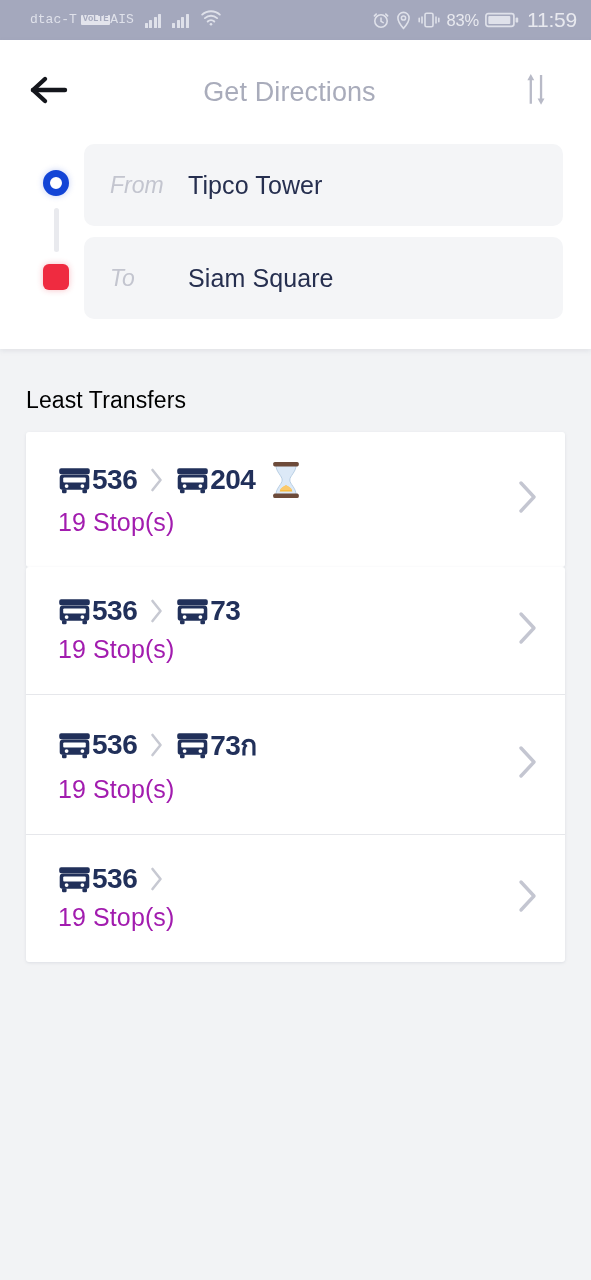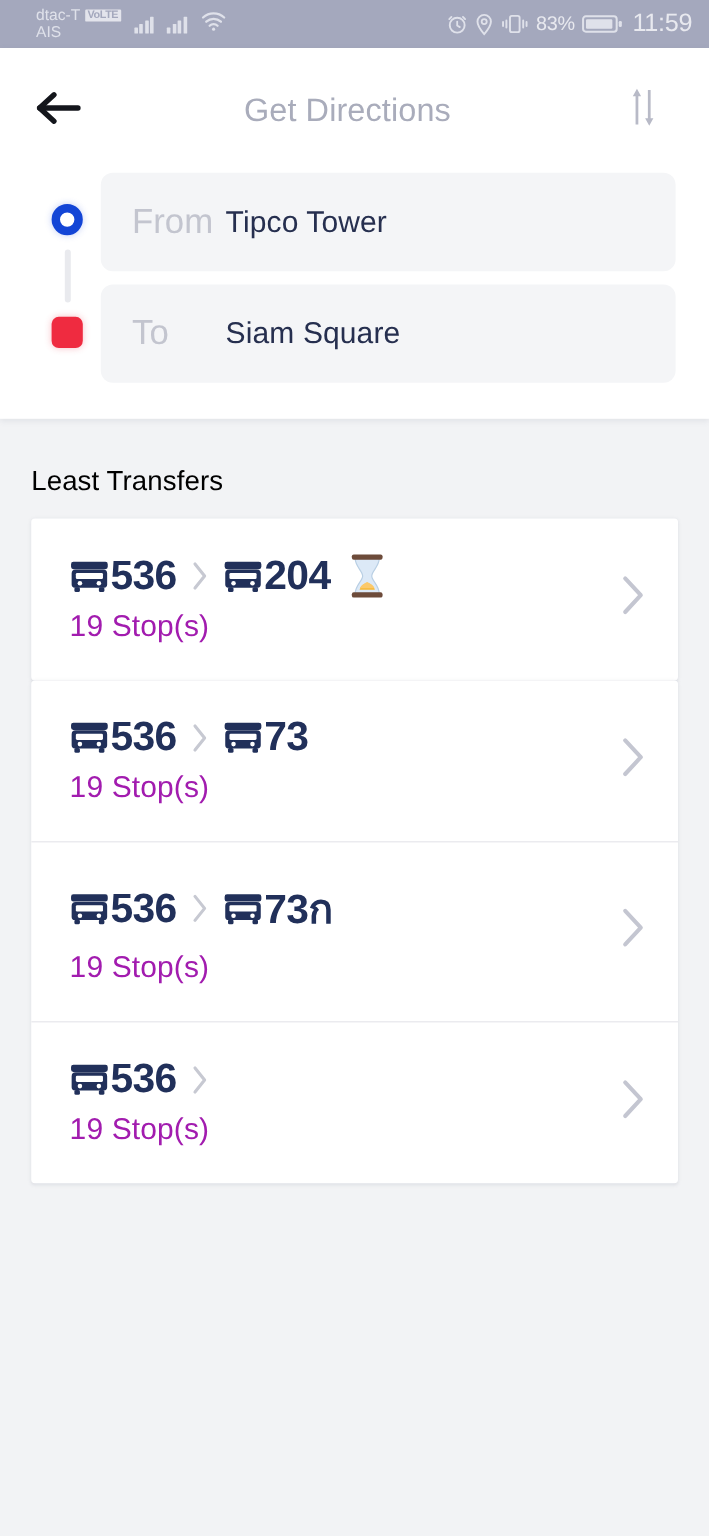--- a/index.html
+++ b/index.html
@@ -23,25 +23,25 @@
     color: #e8e9ef;
     display: flex;
     align-items: center;
     justify-content: space-between;
     padding: 0 14px 0 30px;
     font-size: 17px;
   }
   .sb-left { display: flex; align-items: center; gap: 11px; }
   .carrier-stack {
     display: flex;
-    flex-direction: column;
     justify-content: flex-end;
     line-height: 1.08;
     font-size: 13px;
     color: #dfe1ea;
+    font-family: Liberation Mono, monospace;
   }
   .carrier-row { display: flex; align-items: center; gap: 4px; }
   .volte-badge {
     font-size: 9px;
     background: #e3e4ec;
     color: #a4a8bd;
     padding: 0px 2px;
     border-radius: 1px;
     font-weight: bold;
     letter-spacing: -0.3px;
@@ -132,23 +132,24 @@
     border-radius: 10px;
     height: 82px;
     display: flex;
     align-items: center;
     padding: 0 26px;
     cursor: pointer;
   }
   .field + .field { margin-top: 11px; }
   .field-label {
     color: #c3c5cf;
-    font-size: 29px;
+    font-size: 23px;
     width: 78px;
     flex: 0 0 78px;
+    font-style: italic;
   }
   .field-value {
     color: #262f4f;
     font-size: 25px;
     letter-spacing: 0.1px;
   }
 
   
   .results {
     padding: 0 0 0 0;
@@ -182,21 +183,21 @@
     display: flex;
     align-items: center;
     gap: 0px;
     flex-wrap: nowrap;
   }
   .leg {
     display: flex;
     align-items: center;
     gap: 1px;
     color: #21305a;
-    font-size: 34px;
+    font-size: 28px;
     font-weight: bold;
     letter-spacing: -0.5px;
     white-space: nowrap;
   }
   .leg .bus-icon { display: flex; align-items: center; }
   .leg-sep {
     color: #c7c9d2;
     font-size: 26px;
     margin: 0 12px;
     display: flex;

